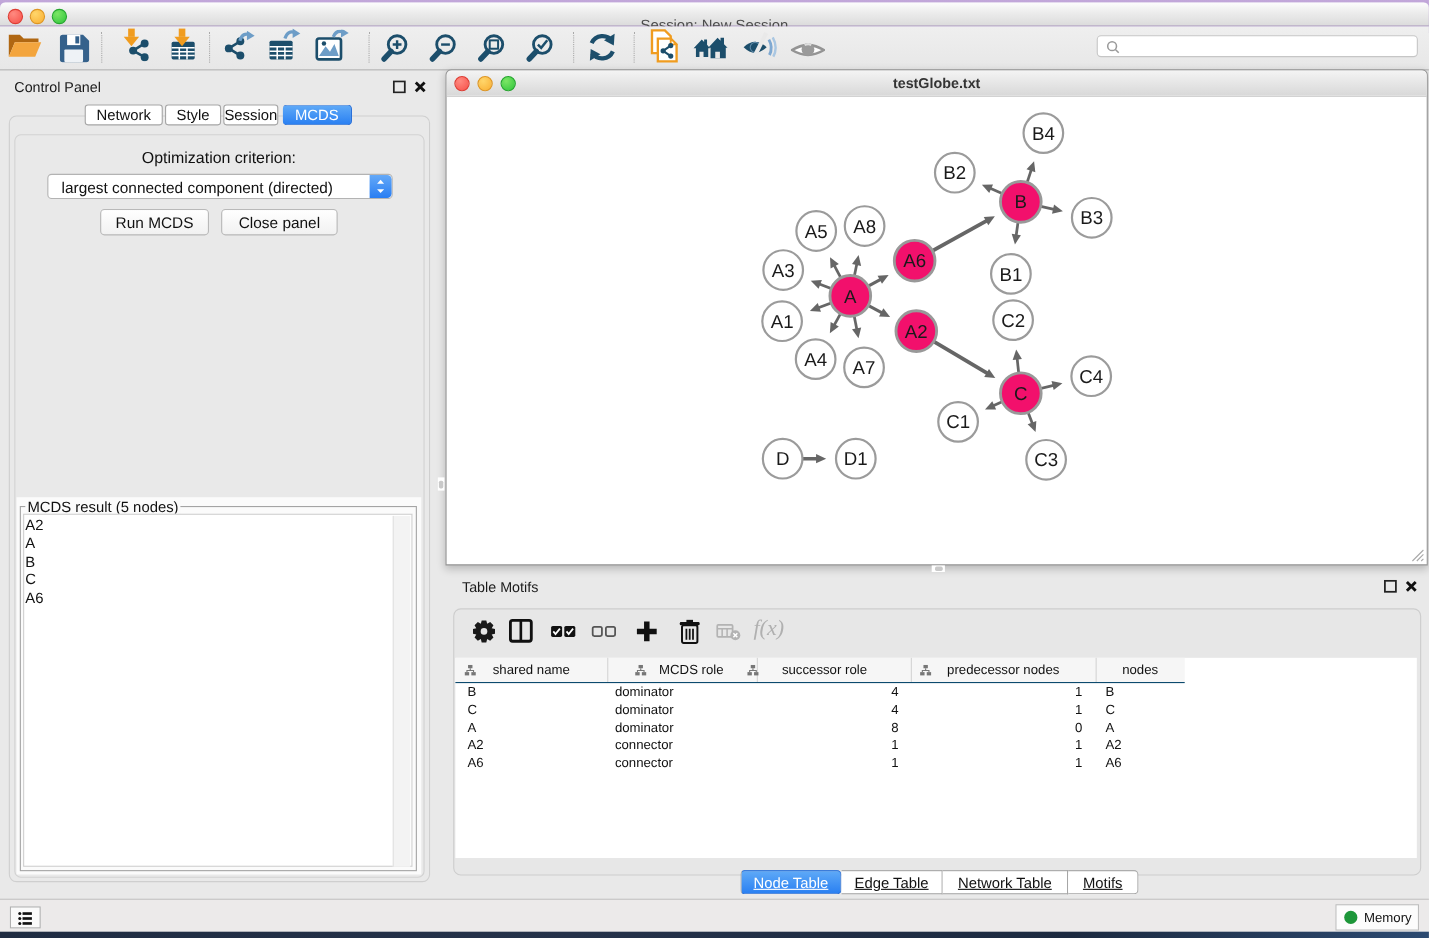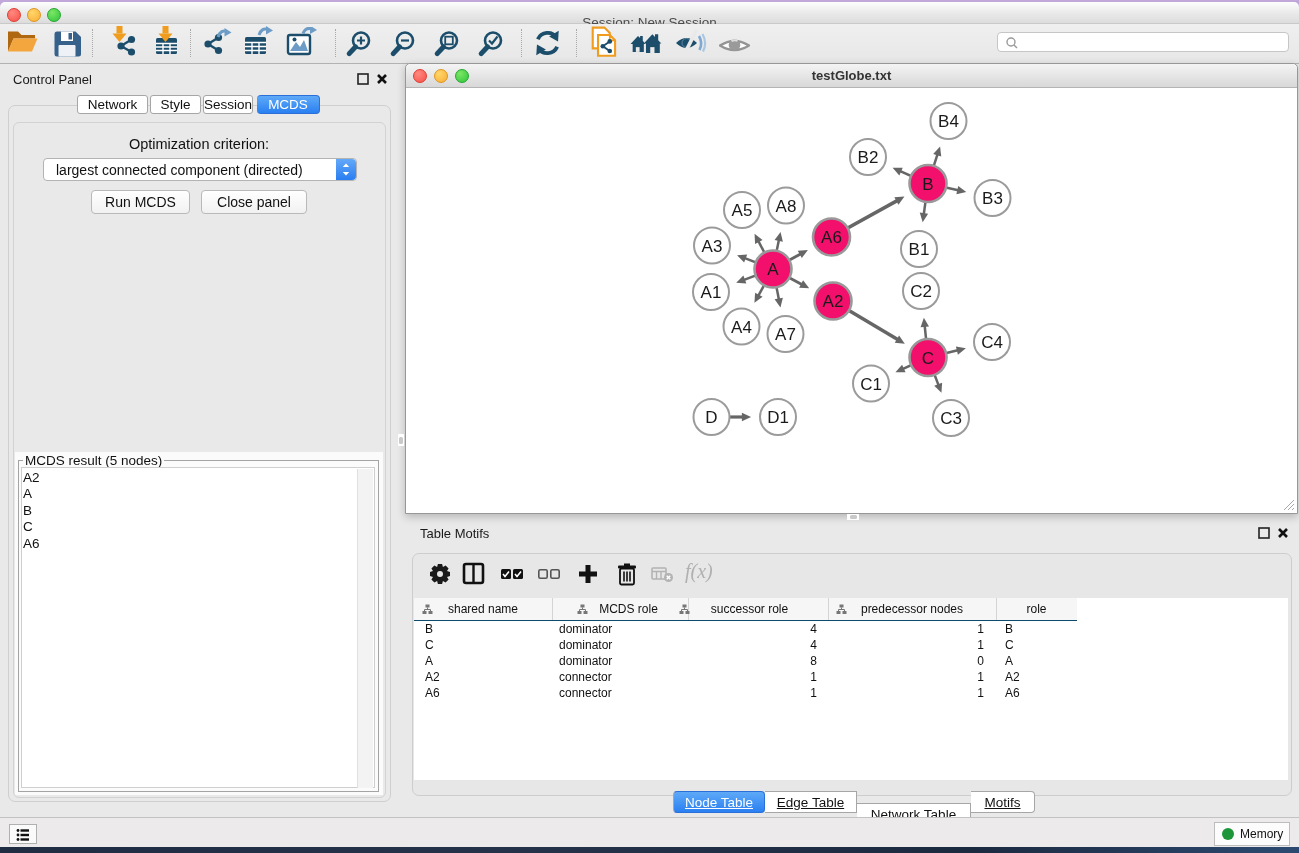--- a/index.html
+++ b/index.html
@@ -373,21 +373,21 @@
         </div>
       <div class="h" style="left:414px;width:168px;">
           <svg width="11" height="11" viewBox="0 0 11 11" style="position:absolute;left:8px;top:6px">
             <rect x="3.5" y="0.5" width="4" height="3" fill="#777"></rect>
             <rect x="0.5" y="7" width="4" height="3" fill="#777"></rect>
             <rect x="6.5" y="7" width="4" height="3" fill="#777"></rect>
             <path d="M5.5 3.5 V5.5 M2.5 7 V5.5 H8.5 V7" stroke="#777" stroke-width="1" fill="none"></path>
           </svg>
           <span>predecessor nodes</span>
         </div>
-      <div class="h" style="left:582px;width:81px;border-right:none;">role</div>
+      <div class="h" style="left:582px;width:81px;border-right:none;">nodes</div>
     </div>
     <div class="trow" style="left:11px;top:23px;width:100px;">B</div>
       <div class="trow" style="left:145px;top:23px;width:100px;">dominator</div>
       <div class="trow num" style="left:300px;top:23px;width:103px;">4</div>
       <div class="trow num" style="left:470px;top:23px;width:100px;">1</div>
       <div class="trow" style="left:591px;top:23px;width:60px;">B</div>
       <div class="trow" style="left:11px;top:39px;width:100px;">C</div>
       <div class="trow" style="left:145px;top:39px;width:100px;">dominator</div>
       <div class="trow num" style="left:300px;top:39px;width:103px;">4</div>
       <div class="trow num" style="left:470px;top:39px;width:100px;">1</div>
@@ -405,21 +405,21 @@
       <div class="trow" style="left:11px;top:87px;width:100px;">A6</div>
       <div class="trow" style="left:145px;top:87px;width:100px;">connector</div>
       <div class="trow num" style="left:300px;top:87px;width:103px;">1</div>
       <div class="trow num" style="left:470px;top:87px;width:100px;">1</div>
       <div class="trow" style="left:591px;top:87px;width:60px;">A6</div>
   </div>
 </div>
 <div class="seg" id="bottomtabs">
   <div class="sg on" style="width:90px;">Node Table</div>
   <div class="sg" style="width:91px;">Edge Table</div>
-  <div class="sg" style="width:113px;margin-top:12px;">Network Table</div>
+  <div class="sg" style="width:113px;">Network Table</div>
   <div class="sg" style="width:63px;">Motifs</div>
 </div>
 
 <div class="abs" style="left:398px;top:434px;width:6px;height:12px;background:#fff;"></div>
 <div class="abs" style="left:399px;top:436.5px;width:4px;height:7px;background:#c9c9c9;border-radius:1.5px;"></div>
 <div class="abs" style="left:847px;top:513.5px;width:12px;height:6px;background:#fff;"></div>
 <div class="abs" style="left:849.5px;top:514.5px;width:7px;height:4px;background:#c9c9c9;border-radius:1.5px;"></div>
 
 <div class="abs" id="statusbar"></div>
 <div class="abs" id="listbtn">

